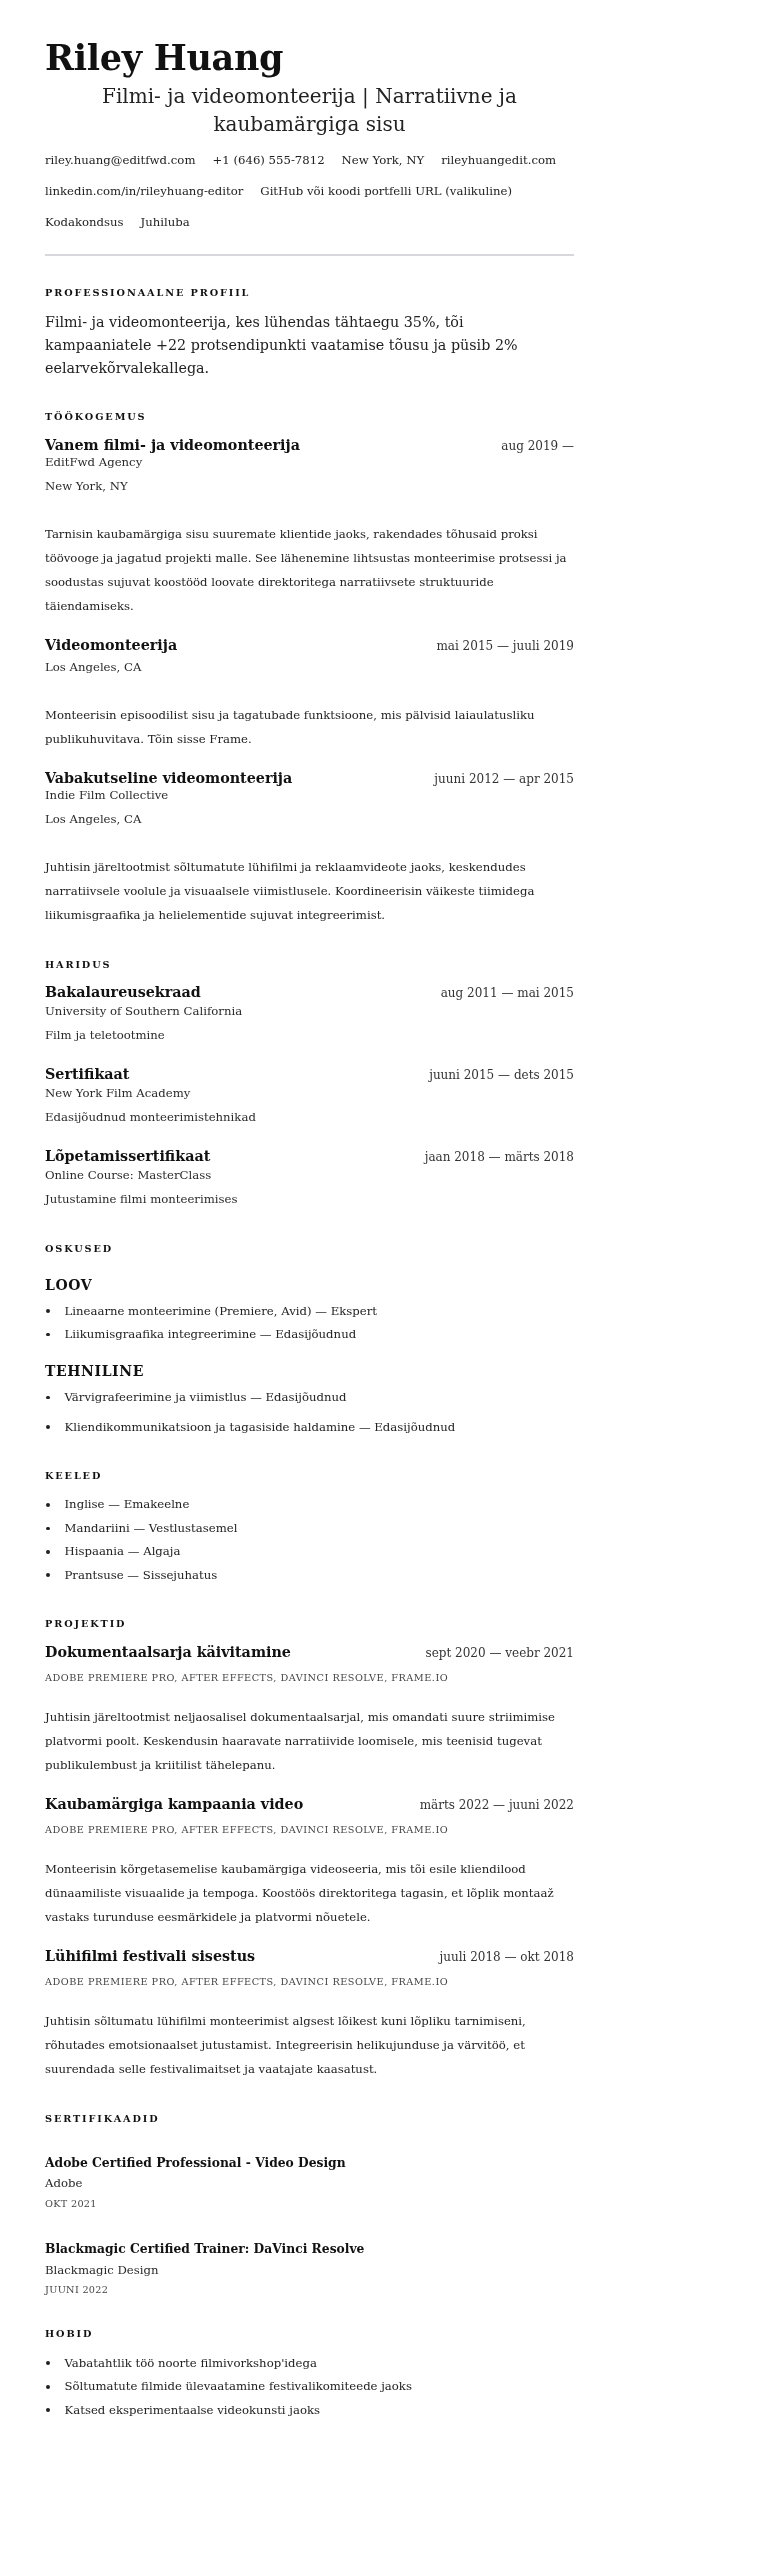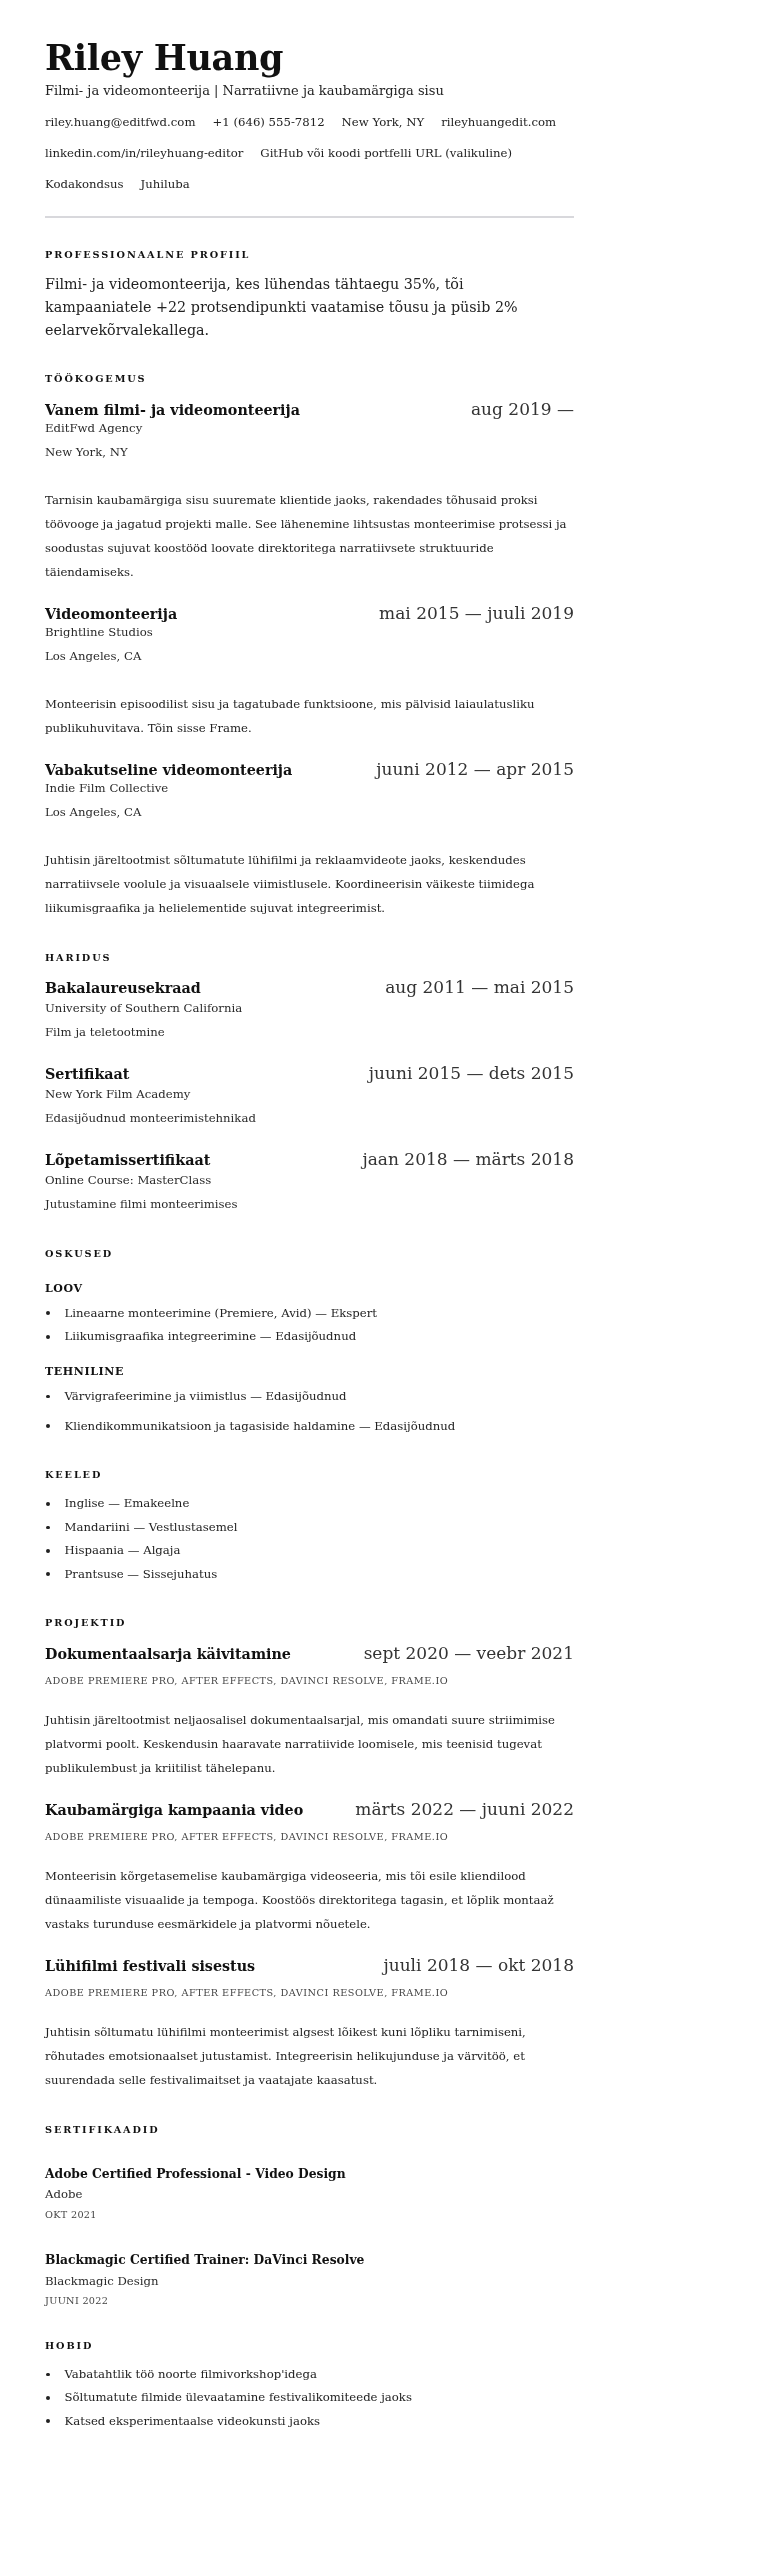--- a/index.html
+++ b/index.html
@@ -7,47 +7,47 @@
     body {
       width: 779px;
       min-height: 2576px;
       font-family: "DejaVu Serif", serif;
       color: #1a1a1a;
     }
     .page { padding: 38px 45px 26px 45px; width: 619px; }
 
     
     .name { font-size: 35px; font-weight: bold; color: #111111; line-height: 1.15; letter-spacing: -0.3px; }
-    .headline { font-size: 13px; color: #222222; margin-top: 3.9px; line-height: 1.4; }
+    .headline { font-size: 20px; color: #222222; margin-top: 3.9px; line-height: 1.4; text-align: center; }
     .contact { margin-top: 7px; display: flex; flex-wrap: wrap; column-gap: 17px; row-gap: 0; }
     .contact span { font-size: 11.7px; line-height: 31px; color: #222222; }
     .divider { height: 1.9px; background: #d8d8dc; margin-top: 15.6px; }
 
     
     .section { margin-top: 31px; }
     .section-title {
       font-size: 9.7px; font-weight: bold; letter-spacing: 1.9px;
       color: #111111; text-transform: uppercase; line-height: 1.2;
     }
     .summary { font-size: 14.3px; line-height: 1.6; color: #222222; margin-top: 13px; }
 
     .entry { margin-top: 18px; }
     .entry:first-of-type { margin-top: 14.3px; }
     .entry-head { display: flex; justify-content: space-between; align-items: baseline; }
     .entry-title { font-size: 14.3px; font-weight: bold; color: #111111; }
-    .entry-date { font-size: 17px; color: #333333; white-space: nowrap; }
+    .entry-date { font-size: 12px; color: #333333; white-space: nowrap; }
     .entry-sub { font-size: 11.7px; color: #2a2a2a; line-height: 1.5; margin-top: 1.3px; }
     .entry-loc { font-size: 11.7px; color: #2a2a2a; line-height: 1.5; margin-top: 6.5px; }
     .entry-desc { font-size: 11.7px; color: #222222; line-height: 2.05; margin-top: 27px; }
     .entry-desc.tight { margin-top: 23.4px; }
     .edu-line { font-size: 11.7px; color: #2a2a2a; line-height: 2.05; }
 
     .tech { font-size: 9.7px; color: #444444; letter-spacing: 0.5px; margin-top: 11.7px; }
 
-    .skill-group-title { font-size: 11px; font-weight: bold; letter-spacing: 0.6px; color: #111111; margin-top: 17px; }
+    .skill-group-title { font-size: 14px; font-weight: bold; letter-spacing: 0.6px; color: #111111; margin-top: 17px; }
     .skill-group-title.first { margin-top: 22px; }
     ul.bullets { list-style: none; margin-top: 6.5px; }
     ul.bullets li { font-size: 11.7px; line-height: 23.4px; color: #222222; padding-left: 19.5px; position: relative; }
     ul.bullets li::before {
       content: ""; position: absolute; left: 1.3px; top: 9.7px;
       width: 3.9px; height: 3.9px; border-radius: 50%; background: #222222;
     }
 
     .cert { margin-top: 29px; }
     .cert-title { font-size: 12.3px; font-weight: bold; color: #111111; line-height: 1.5; }
@@ -91,21 +91,20 @@
       <div class="entry-sub">EditFwd Agency</div>
       <div class="entry-loc">New York, NY</div>
       <p class="entry-desc">Tarnisin kaubamärgiga sisu suuremate klientide jaoks, rakendades tõhusaid proksi töövooge ja jagatud projekti malle. See lähenemine lihtsustas monteerimise protsessi ja soodustas sujuvat koostööd loovate direktoritega narratiivsete struktuuride täiendamiseks.</p>
     </div>
 
     <div class="entry">
       <div class="entry-head">
         <span class="entry-title">Videomonteerija</span>
         <span class="entry-date">mai 2015 — juuli 2019</span>
       </div>
-      <div class="entry-sub">Brightline Studios</div>
       <div class="entry-loc">Los Angeles, CA</div>
       <p class="entry-desc">Monteerisin episoodilist sisu ja tagatubade funktsioone, mis pälvisid laiaulatusliku publikuhuvitava. Tõin sisse Frame.</p>
     </div>
 
     <div class="entry">
       <div class="entry-head">
         <span class="entry-title">Vabakutseline videomonteerija</span>
         <span class="entry-date">juuni 2012 — apr 2015</span>
       </div>
       <div class="entry-sub">Indie Film Collective</div>

